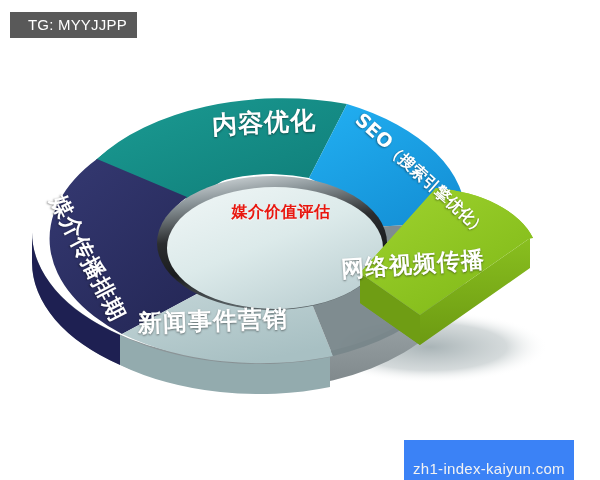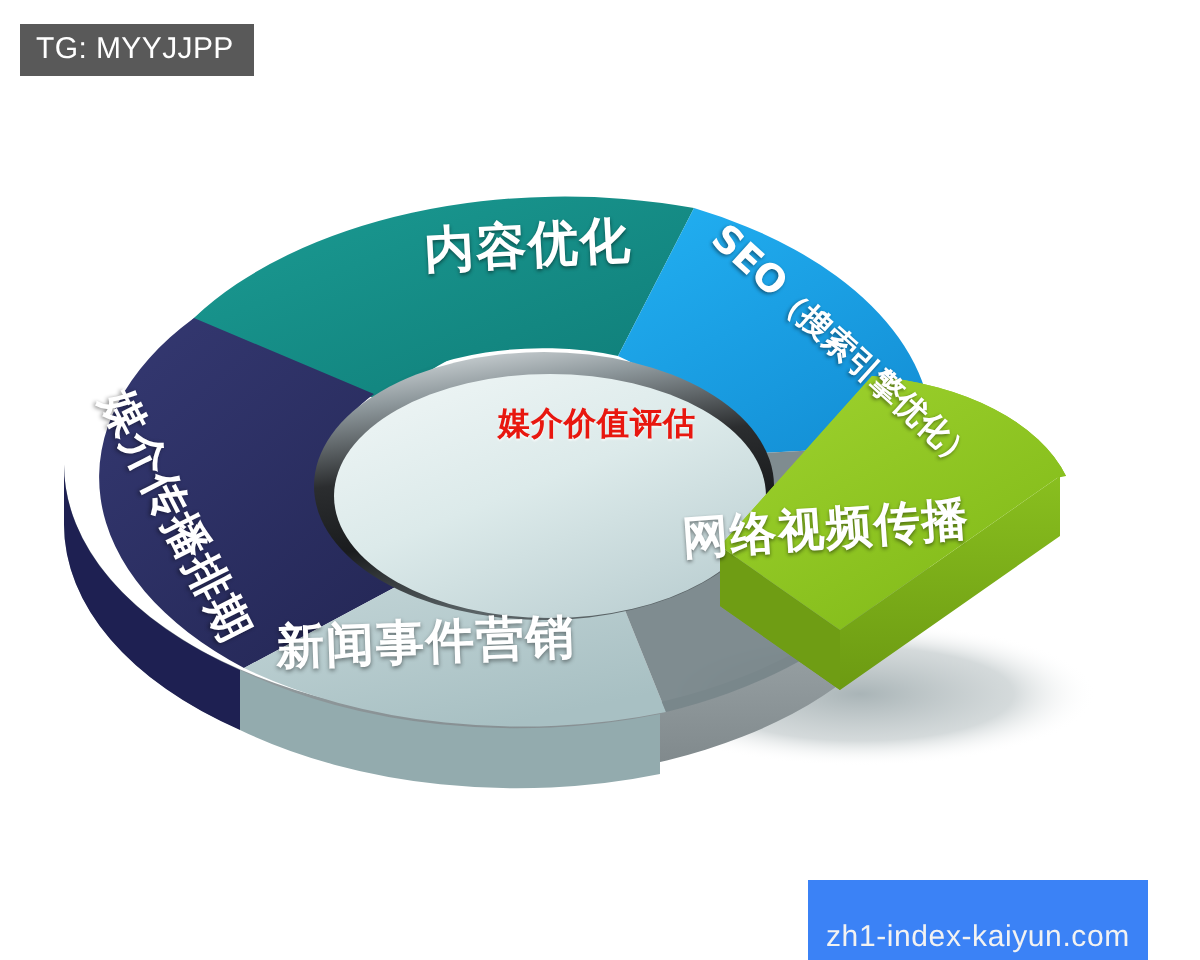--- a/index.html
+++ b/index.html
@@ -22,21 +22,21 @@
     height: 480px;
     background: #ffffff;
     overflow: hidden;
   }
 
   
   .tg-badge {
     position: absolute;
     left: 10px;
     top: 12px;
-    padding: 4px 10px 5px 8px;
+    padding: 4px 10px 5px 18px;
     background: #595959;
     color: #ffffff;
     font-size: 15px;
     line-height: 17px;
     letter-spacing: 0.2px;
     white-space: nowrap;
     font-family: "Liberation Sans", "DejaVu Sans", sans-serif;
   }
 
   
@@ -128,21 +128,21 @@
     text-align: center;
     color: #e8170f;
     font-weight: bold;
     font-size: 16px;
     line-height: 22px;
     letter-spacing: 0.5px;
     font-family: "DejaVu Sans", "Liberation Sans", sans-serif;
     text-shadow: 0 1px 1px rgba(255,255,255,0.7);
     pointer-events: none;
   }
-  .center-text div { white-space: nowrap; text-align: right; }
+  .center-text div { white-space: nowrap; }
 </style>
 </head>
 <body>
 
 <div id="stage">
 
   <svg class="chart-svg" viewBox="0 0 600 480">
     <defs>
 
       <linearGradient id="gradRim" x1="0" y1="0" x2="0.25" y2="1">

